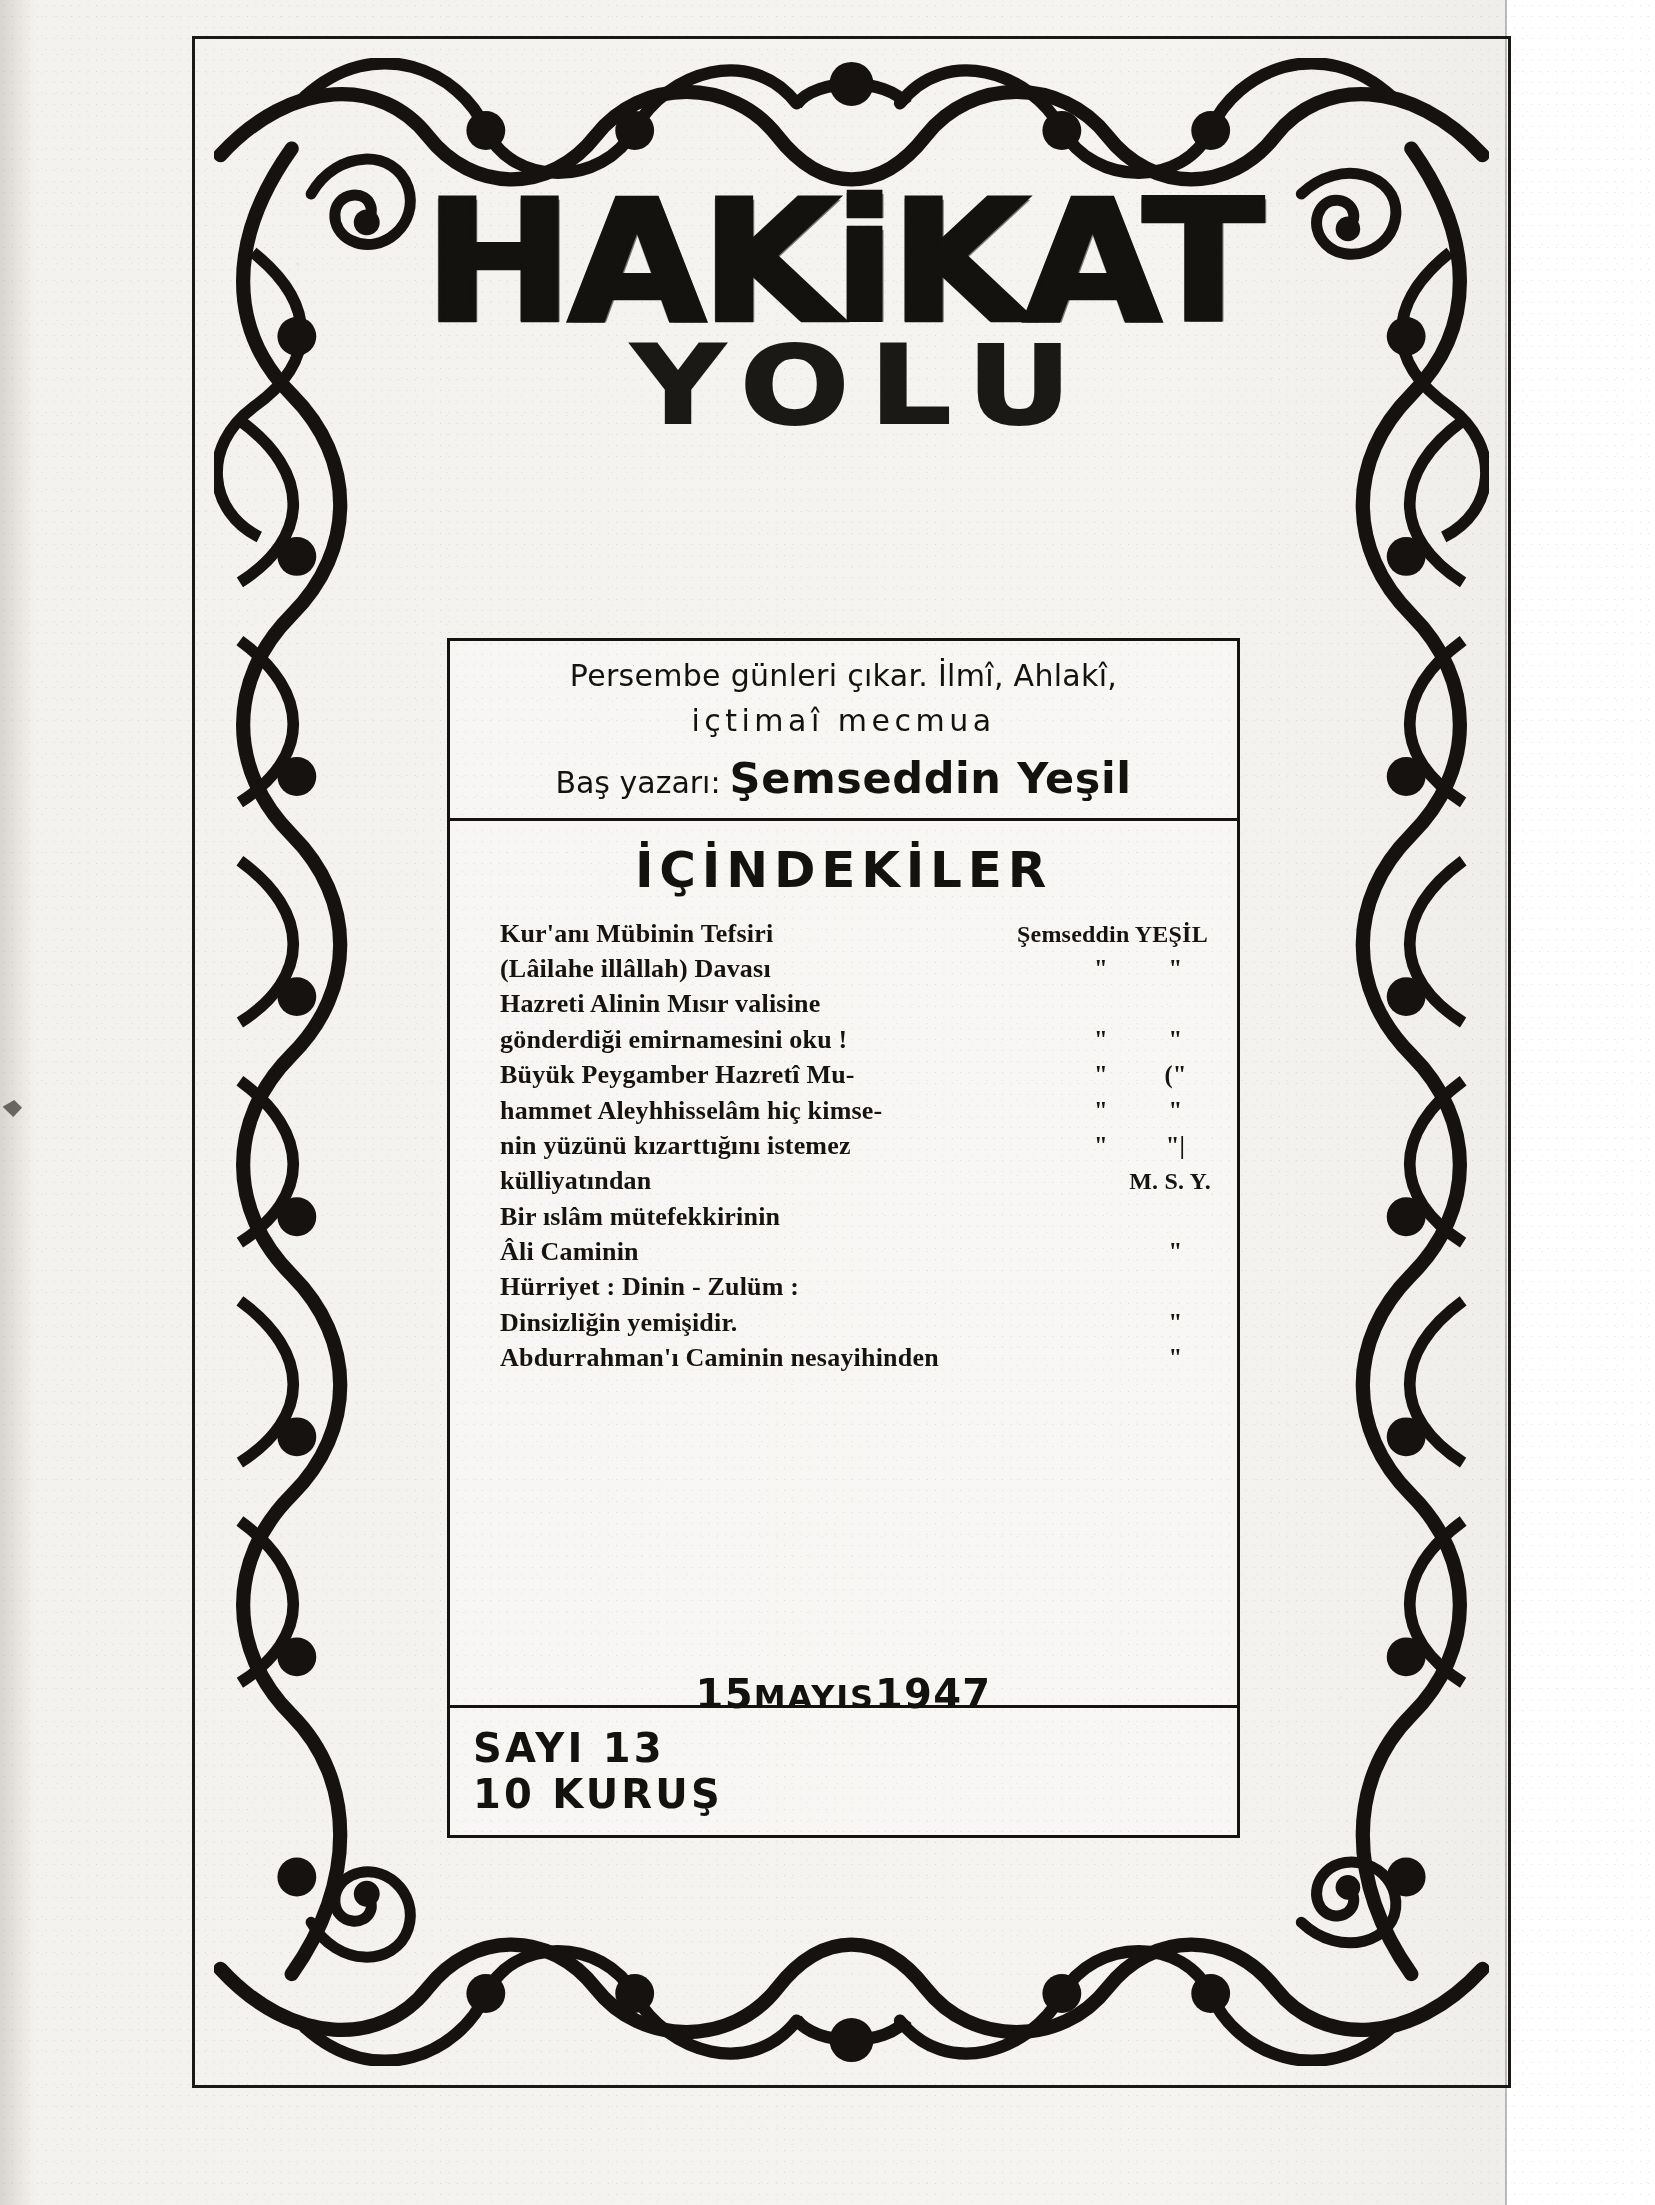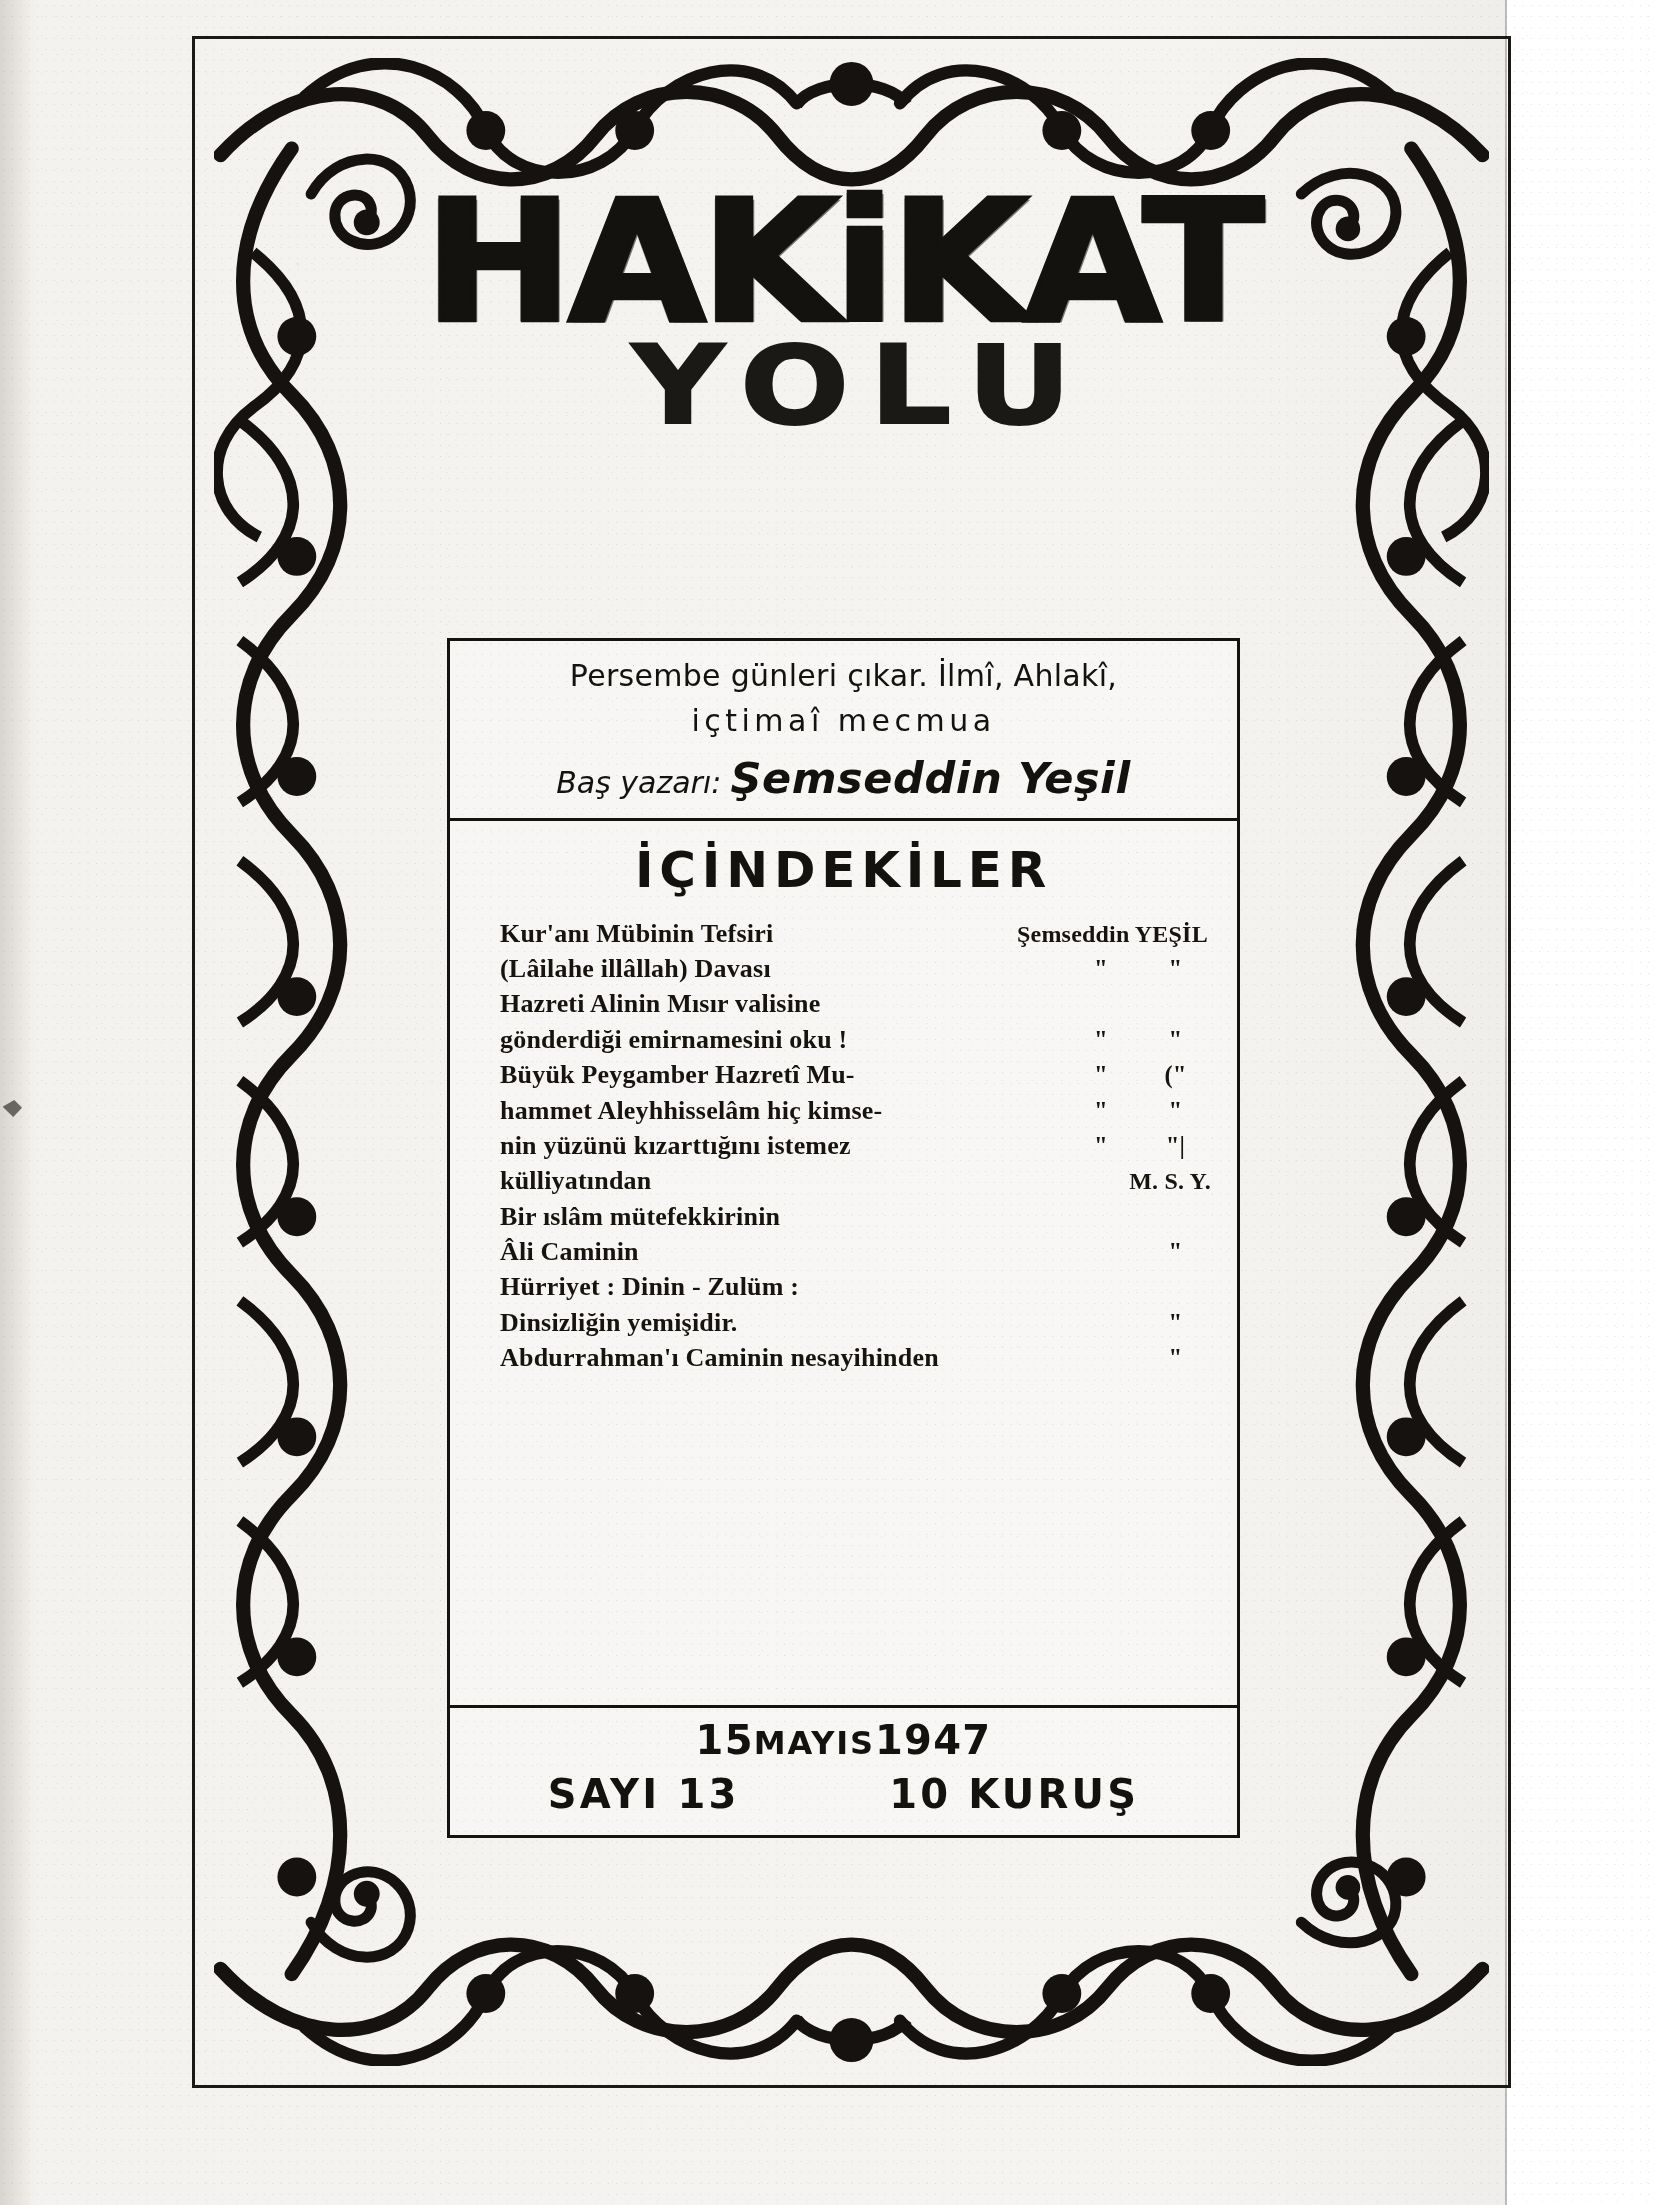--- a/index.html
+++ b/index.html
@@ -146,21 +146,20 @@
     letter-spacing: 4.5px;
     margin-top: 10.4px;
   }
   .editor-row {
     margin-top: 14.2px;
     display: flex;
     align-items: baseline;
     justify-content: center;
     gap: 9px;
     white-space: nowrap;
-    font-style: italic;
   }
   .editor-label {
     font-family: "DejaVu Sans", sans-serif;
     font-size: 30px;
     font-weight: 500;
   }
   .editor-name {
     font-family: "DejaVu Sans", sans-serif;
     font-size: 43px;
     font-weight: 700;
@@ -251,20 +250,21 @@
   }
   #issue-foot {
     margin-top: 7.8px;
     display: flex;
     justify-content: space-around;
     align-items: baseline;
     font-size: 40px;
     font-weight: 700;
     letter-spacing: 3.2px;
     padding: 0 23px;
+    flex-direction: column;
   }
 </style>
 </head>
 <body>
 
 <div id="page">
 
   <div id="left-edge"></div>
   <div id="left-mark"></div>
   <div id="right-gutter"></div>

